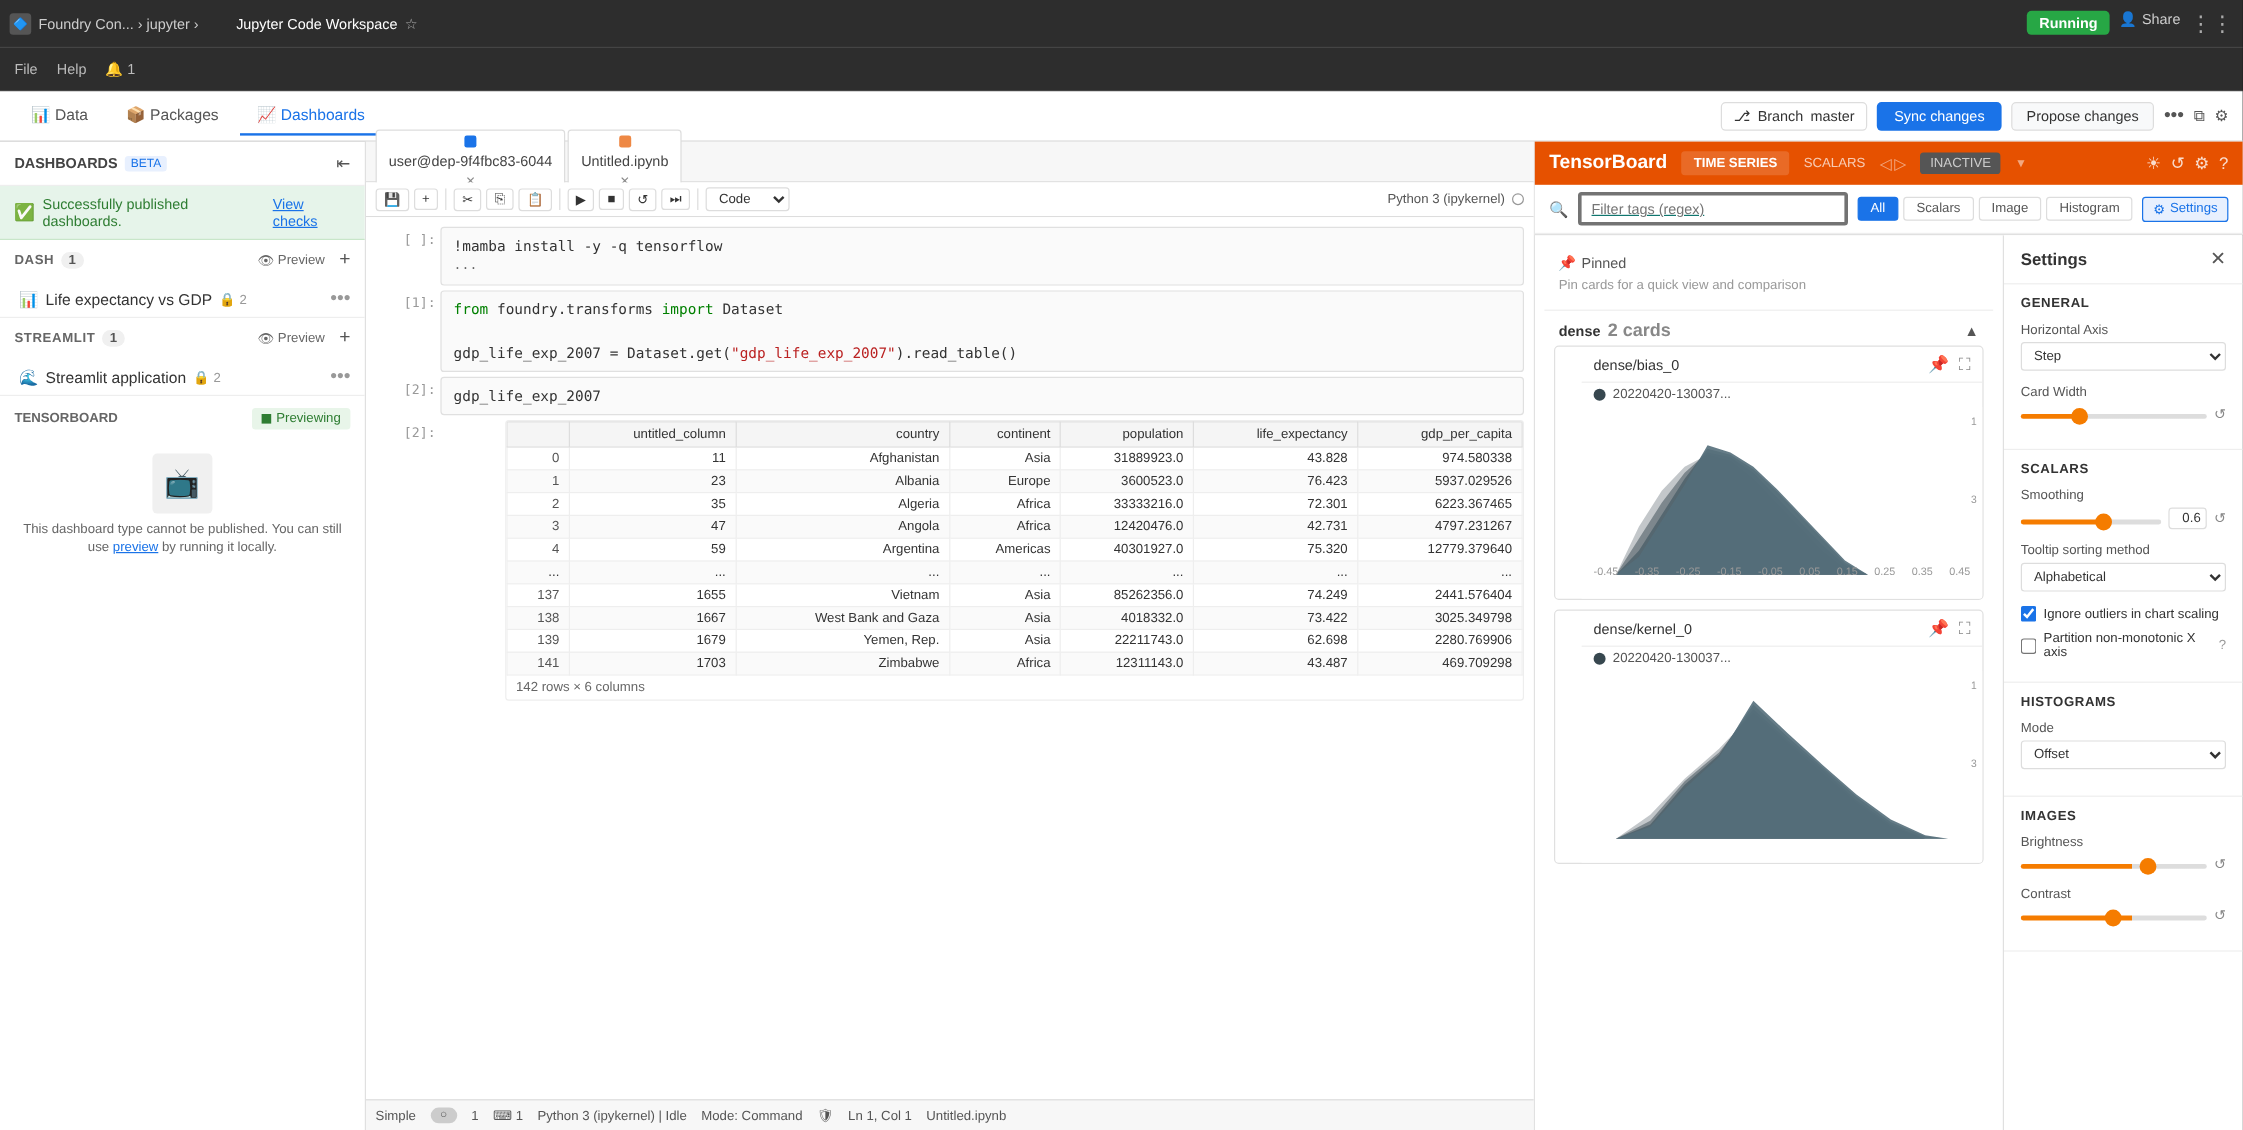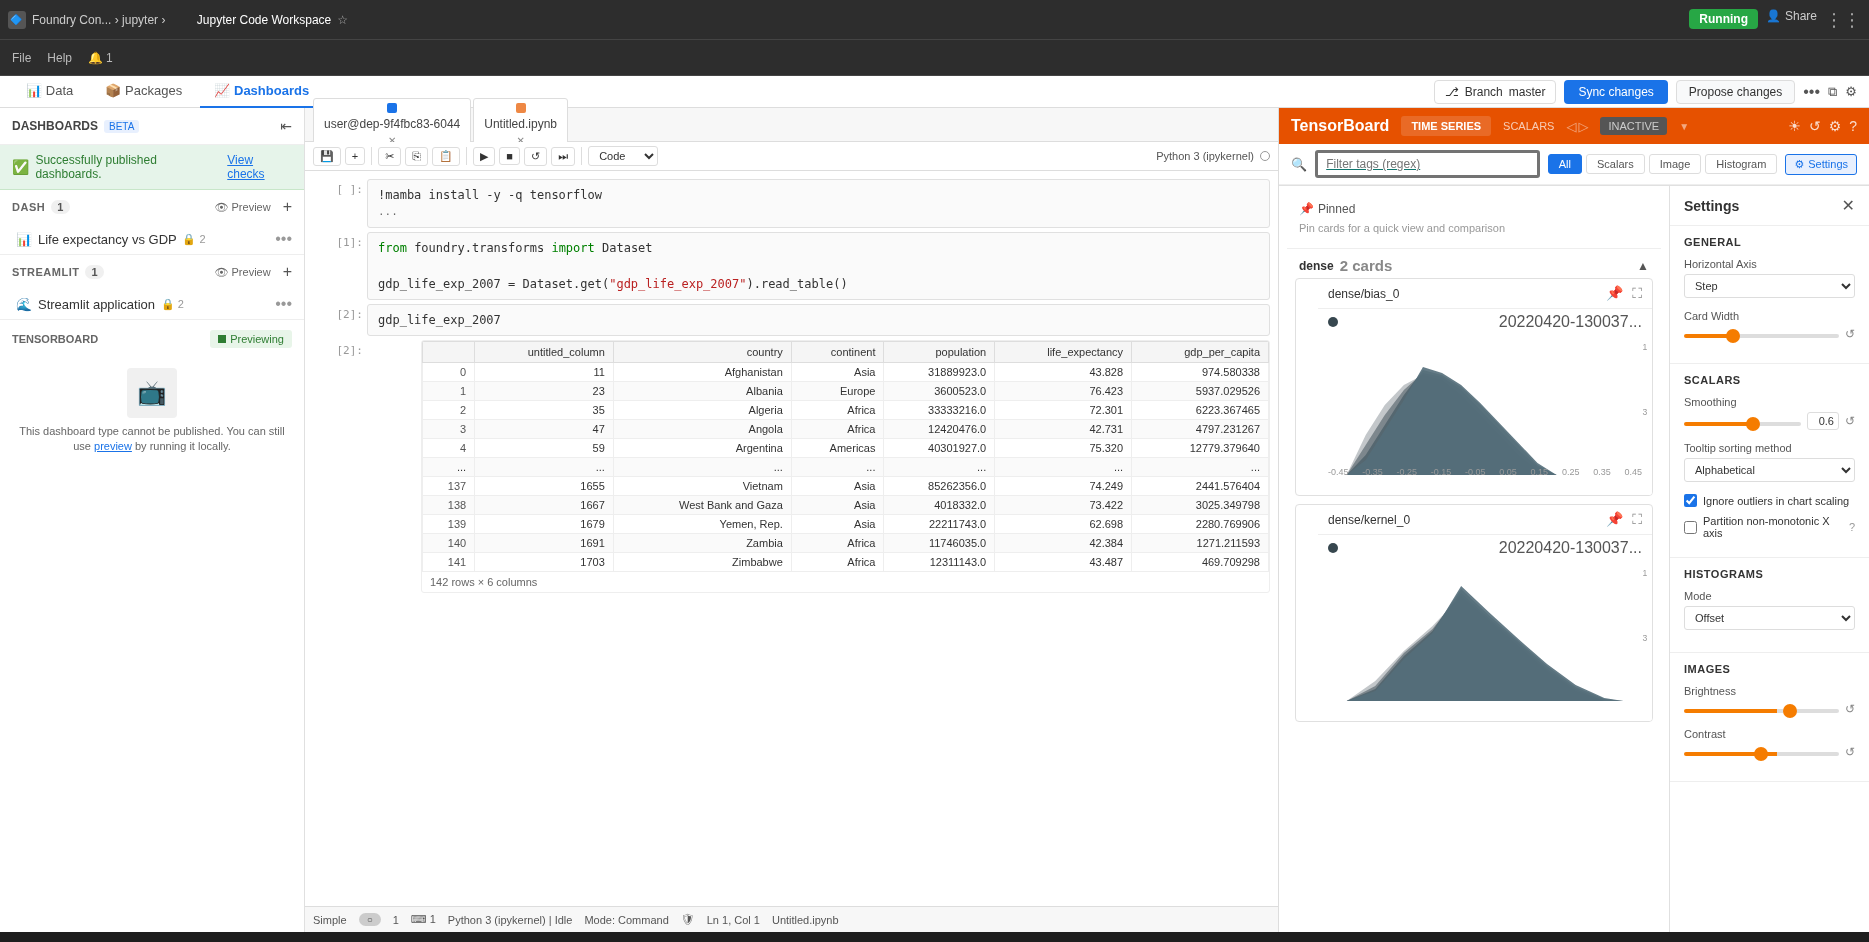--- a/index.html
+++ b/index.html
@@ -13,23 +13,23 @@
     .breadcrumb span { color: #ccc; }
     .top-bar-right { margin-left: auto; display: flex; align-items: flex-start; gap: 8px; }
     .running-badge { background: #27a745; color: #fff; padding: 3px 10px; border-radius: 4px; font-size: 12px; font-weight: 600; }
     .share-btn { color: #ccc; font-size: 12px; display: flex; align-items: center; gap: 4px; cursor: pointer; }
 
     
     .second-bar { height: 36px; background: #2d2d2d; display: flex; align-items: center; padding: 0 12px; gap: 16px; border-bottom: 1px solid #444; }
     .second-bar-item { color: #bbb; font-size: 12px; display: flex; align-items: center; gap: 4px; cursor: pointer; }
 
     
-    .nav-tabs { height: 32px; background: #fff; border-bottom: 1px solid #ddd; display: flex; align-items: center; padding: 0 12px; gap: 4px; }
+    .nav-tabs { height: 42px; background: #fff; border-bottom: 1px solid #ddd; display: flex; align-items: center; padding: 0 12px; gap: 4px; }
     .nav-tab { padding: 8px 14px; font-size: 13px; color: #555; cursor: pointer; border-bottom: 2px solid transparent; }
-    .nav-tab.active { color: #1a73e8; border-bottom: 2px solid #1a73e8; font-weight: 700; }
+    .nav-tab.active { color: #1a73e8; border-bottom: 2px solid #1a73e8; font-weight: 400; }
 
     
     .main-layout { display: flex; height: calc(942px - 40px - 36px - 42px); }
 
     
     .left-panel { width: 305px; background: #fff; border-right: 1px solid #e0e0e0; display: flex; flex-direction: column; overflow: hidden; }
     .left-panel-header { padding: 10px 12px; display: flex; align-items: center; justify-content: space-between; border-bottom: 1px solid #eee; }
     .dashboards-title { font-size: 12px; font-weight: 600; text-transform: uppercase; color: #444; display: flex; align-items: center; gap: 6px; }
     .beta-badge { background: #e8f0fe; color: #1a73e8; font-size: 10px; padding: 1px 5px; border-radius: 3px; font-weight: 500; }
     .success-banner { background: #e6f4ea; border-bottom: 1px solid #c8e6c9; padding: 8px 12px; display: flex; align-items: center; gap: 6px; font-size: 12px; color: #2e7d32; }
@@ -120,21 +120,21 @@
     .pinned-note { color: #999; font-size: 11px; padding: 6px 0; }
 
     .card-section { padding: 4px 8px; }
     .card-section-header { display: flex; align-items: center; justify-content: space-between; padding: 4px 4px; }
     .card-section-title { font-size: 12px; font-weight: 600; color: #333; display: flex; align-items: center; gap: 6px; }
     .card-section-count { font-size: 15px; color: #888; }
     .chart-card { background: #fff; border: 1px solid #e0e0e0; border-radius: 4px; margin-bottom: 8px; overflow: hidden; padding-left: 22px; }
     .chart-card-header { display: flex; align-items: center; justify-content: space-between; padding: 6px 10px; border-bottom: 1px solid #eee; }
     .chart-card-title { font-size: 12px; font-weight: 500; color: #333; }
     .chart-card-actions { display: flex; gap: 8px; color: #888; cursor: pointer; font-size: 14px; }
-    .chart-legend { padding: 4px 10px; display: flex; align-items: center; gap: 6px; font-size: 16px; color: #555; justify-content: space-between; }
+    .chart-legend { padding: 4px 10px; display: flex; align-items: center; gap: 6px; font-size: 11px; color: #555; }
     .legend-dot { width: 10px; height: 10px; border-radius: 50%; background: #37474f; }
     .chart-area { height: 160px; position: relative; overflow: hidden; background: #fff; display: flex; align-items: flex-end; }
     .chart-svg { width: 100%; height: 100%; }
     .chart-axis { position: absolute; bottom: 18px; left: 0; right: 0; display: flex; justify-content: space-between; padding: 0 10px; font-size: 9px; color: #999; }
 
     
     .settings-panel { width: 200px; border-left: 1px solid #e0e0e0; background: #fff; overflow-y: auto; padding: 0; }
     .settings-header { display: flex; align-items: center; justify-content: space-between; padding: 10px 14px; border-bottom: 1px solid #eee; }
     .settings-title { font-size: 14px; font-weight: 600; color: #333; }
     .settings-close { color: #555; cursor: pointer; font-size: 16px; }
@@ -472,29 +472,20 @@
                   <tr>
                     <td class="idx">139</td>
                     <td>1679</td>
                     <td>Yemen, Rep.</td>
                     <td>Asia</td>
                     <td>22211743.0</td>
                     <td>62.698</td>
                     <td>2280.769906</td>
                   </tr>
                   <tr>
-                    <td class="idx">140</td>
-                    <td>1691</td>
-                    <td>Zambia</td>
-                    <td>Africa</td>
-                    <td>11746035.0</td>
-                    <td>42.384</td>
-                    <td>1271.211593</td>
-                  </tr>
-                  <tr>
                     <td class="idx">141</td>
                     <td>1703</td>
                     <td>Zimbabwe</td>
                     <td>Africa</td>
                     <td>12311143.0</td>
                     <td>43.487</td>
                     <td>469.709298</td>
                   </tr>
                 </tbody>
             </table>

